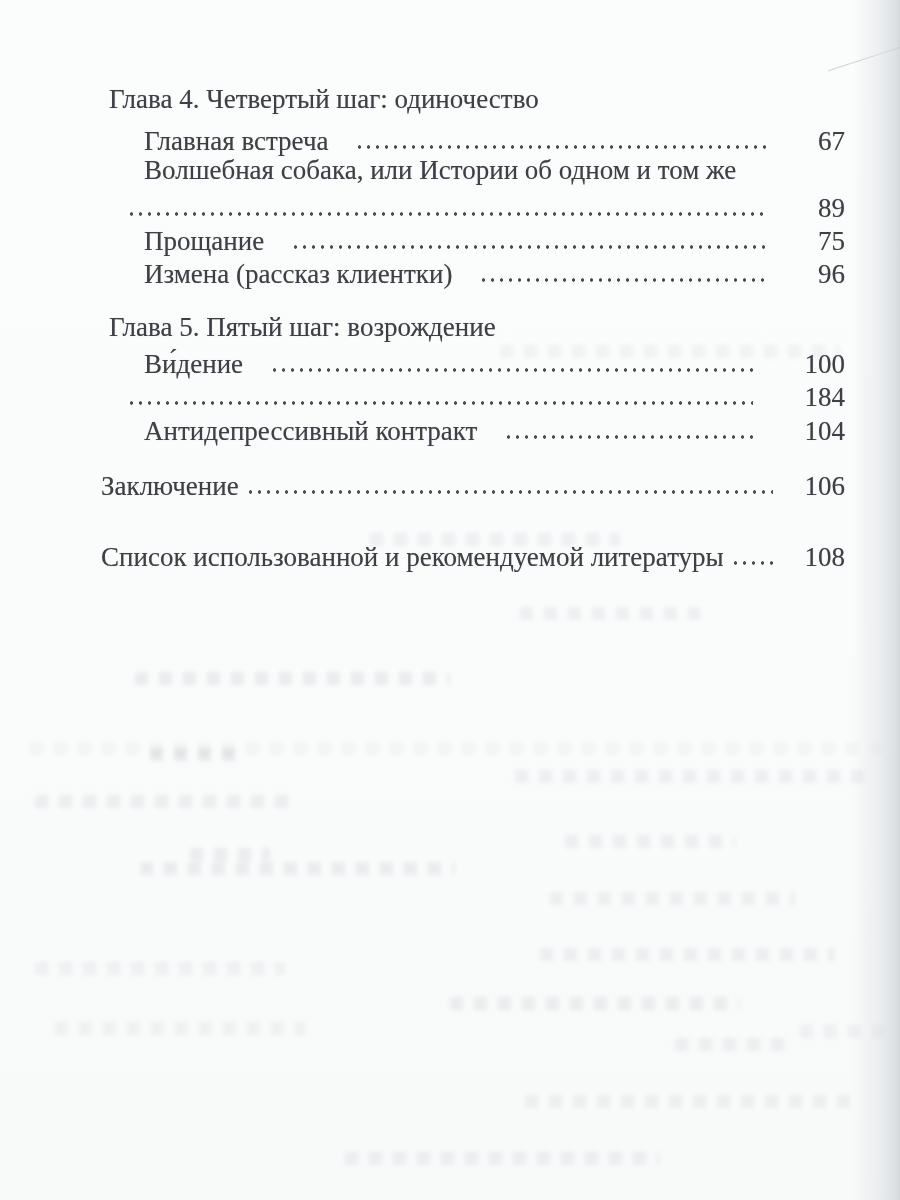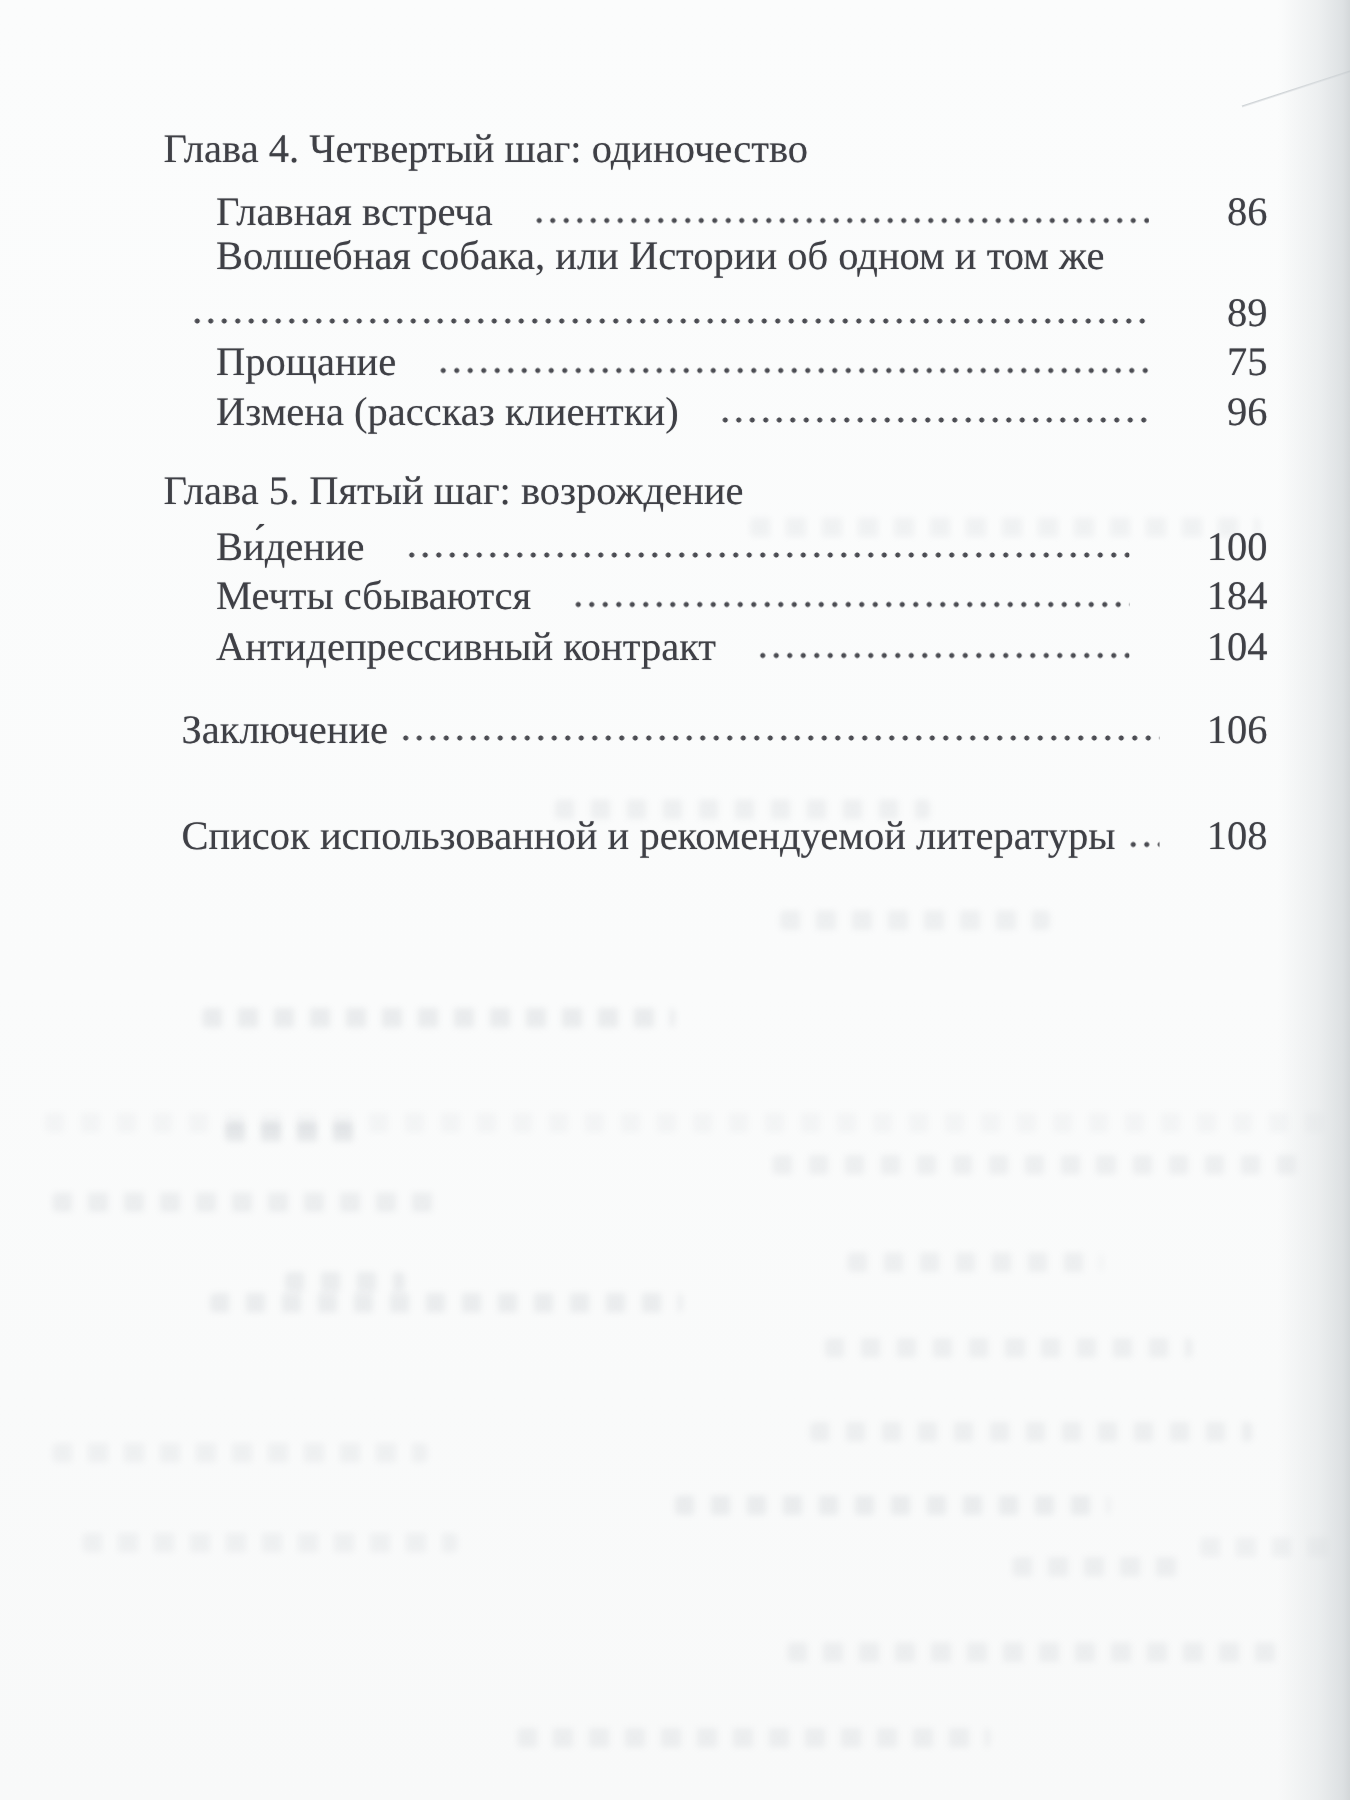--- a/index.html
+++ b/index.html
@@ -38,21 +38,21 @@
     align-self:flex-end;
     margin:0 6px 5px 7px;
     background-image:radial-gradient(circle,#4c4d53 1.45px,rgba(0,0,0,0) 1.95px);
     background-size:9px 8px;
     background-repeat:repeat-x;
     background-position:left center;
     min-width:20px;
   }
   .heading{left:85px;right:55px;}
   .entry{left:120px;right:55px;gap:20px;}
-  .toplevel{left:97px;right:55px;}
+  .toplevel{left:77px;right:55px;}
   
   .ghost{
     position:absolute;height:13px;border-radius:3px;
     background:repeating-linear-gradient(90deg,rgba(146,154,164,.6) 0 13px,rgba(146,154,164,0) 13px 24px);
     filter:blur(2.2px);
     pointer-events:none;
   }
 </style>
 </head>
 <body>
@@ -61,21 +61,21 @@
 
   <div class="crease"></div>
 
   <div class="row heading" style="top:84px">
     <span class="title">Глава 4. Четвертый шаг: одиночество</span>
   </div>
 
   <div class="row entry" style="top:126px">
     <span class="title">Главная встреча</span>
     <span class="leader"></span>
-    <span class="pagenum">86</span>
+    <span class="pagenum">67</span>
   </div>
 
   <div class="row entry" style="top:155px">
     <span class="title">Волшебная собака, или Истории об одном и том же</span>
   </div>
   <div class="row entry" style="top:193px">
     <span class="leader"></span>
     <span class="pagenum">89</span>
   </div>
 
@@ -95,21 +95,20 @@
     <span class="title">Глава 5. Пятый шаг: возрождение</span>
   </div>
 
   <div class="row entry" style="top:349px">
     <span class="title">Ви́дение</span>
     <span class="leader"></span>
     <span class="pagenum">100</span>
   </div>
 
   <div class="row entry" style="top:382px">
-    <span class="title">Мечты сбываются</span>
     <span class="leader"></span>
     <span class="pagenum">184</span>
   </div>
 
   <div class="row entry" style="top:416px">
     <span class="title">Антидепрессивный контракт</span>
     <span class="leader"></span>
     <span class="pagenum">104</span>
   </div>
 

